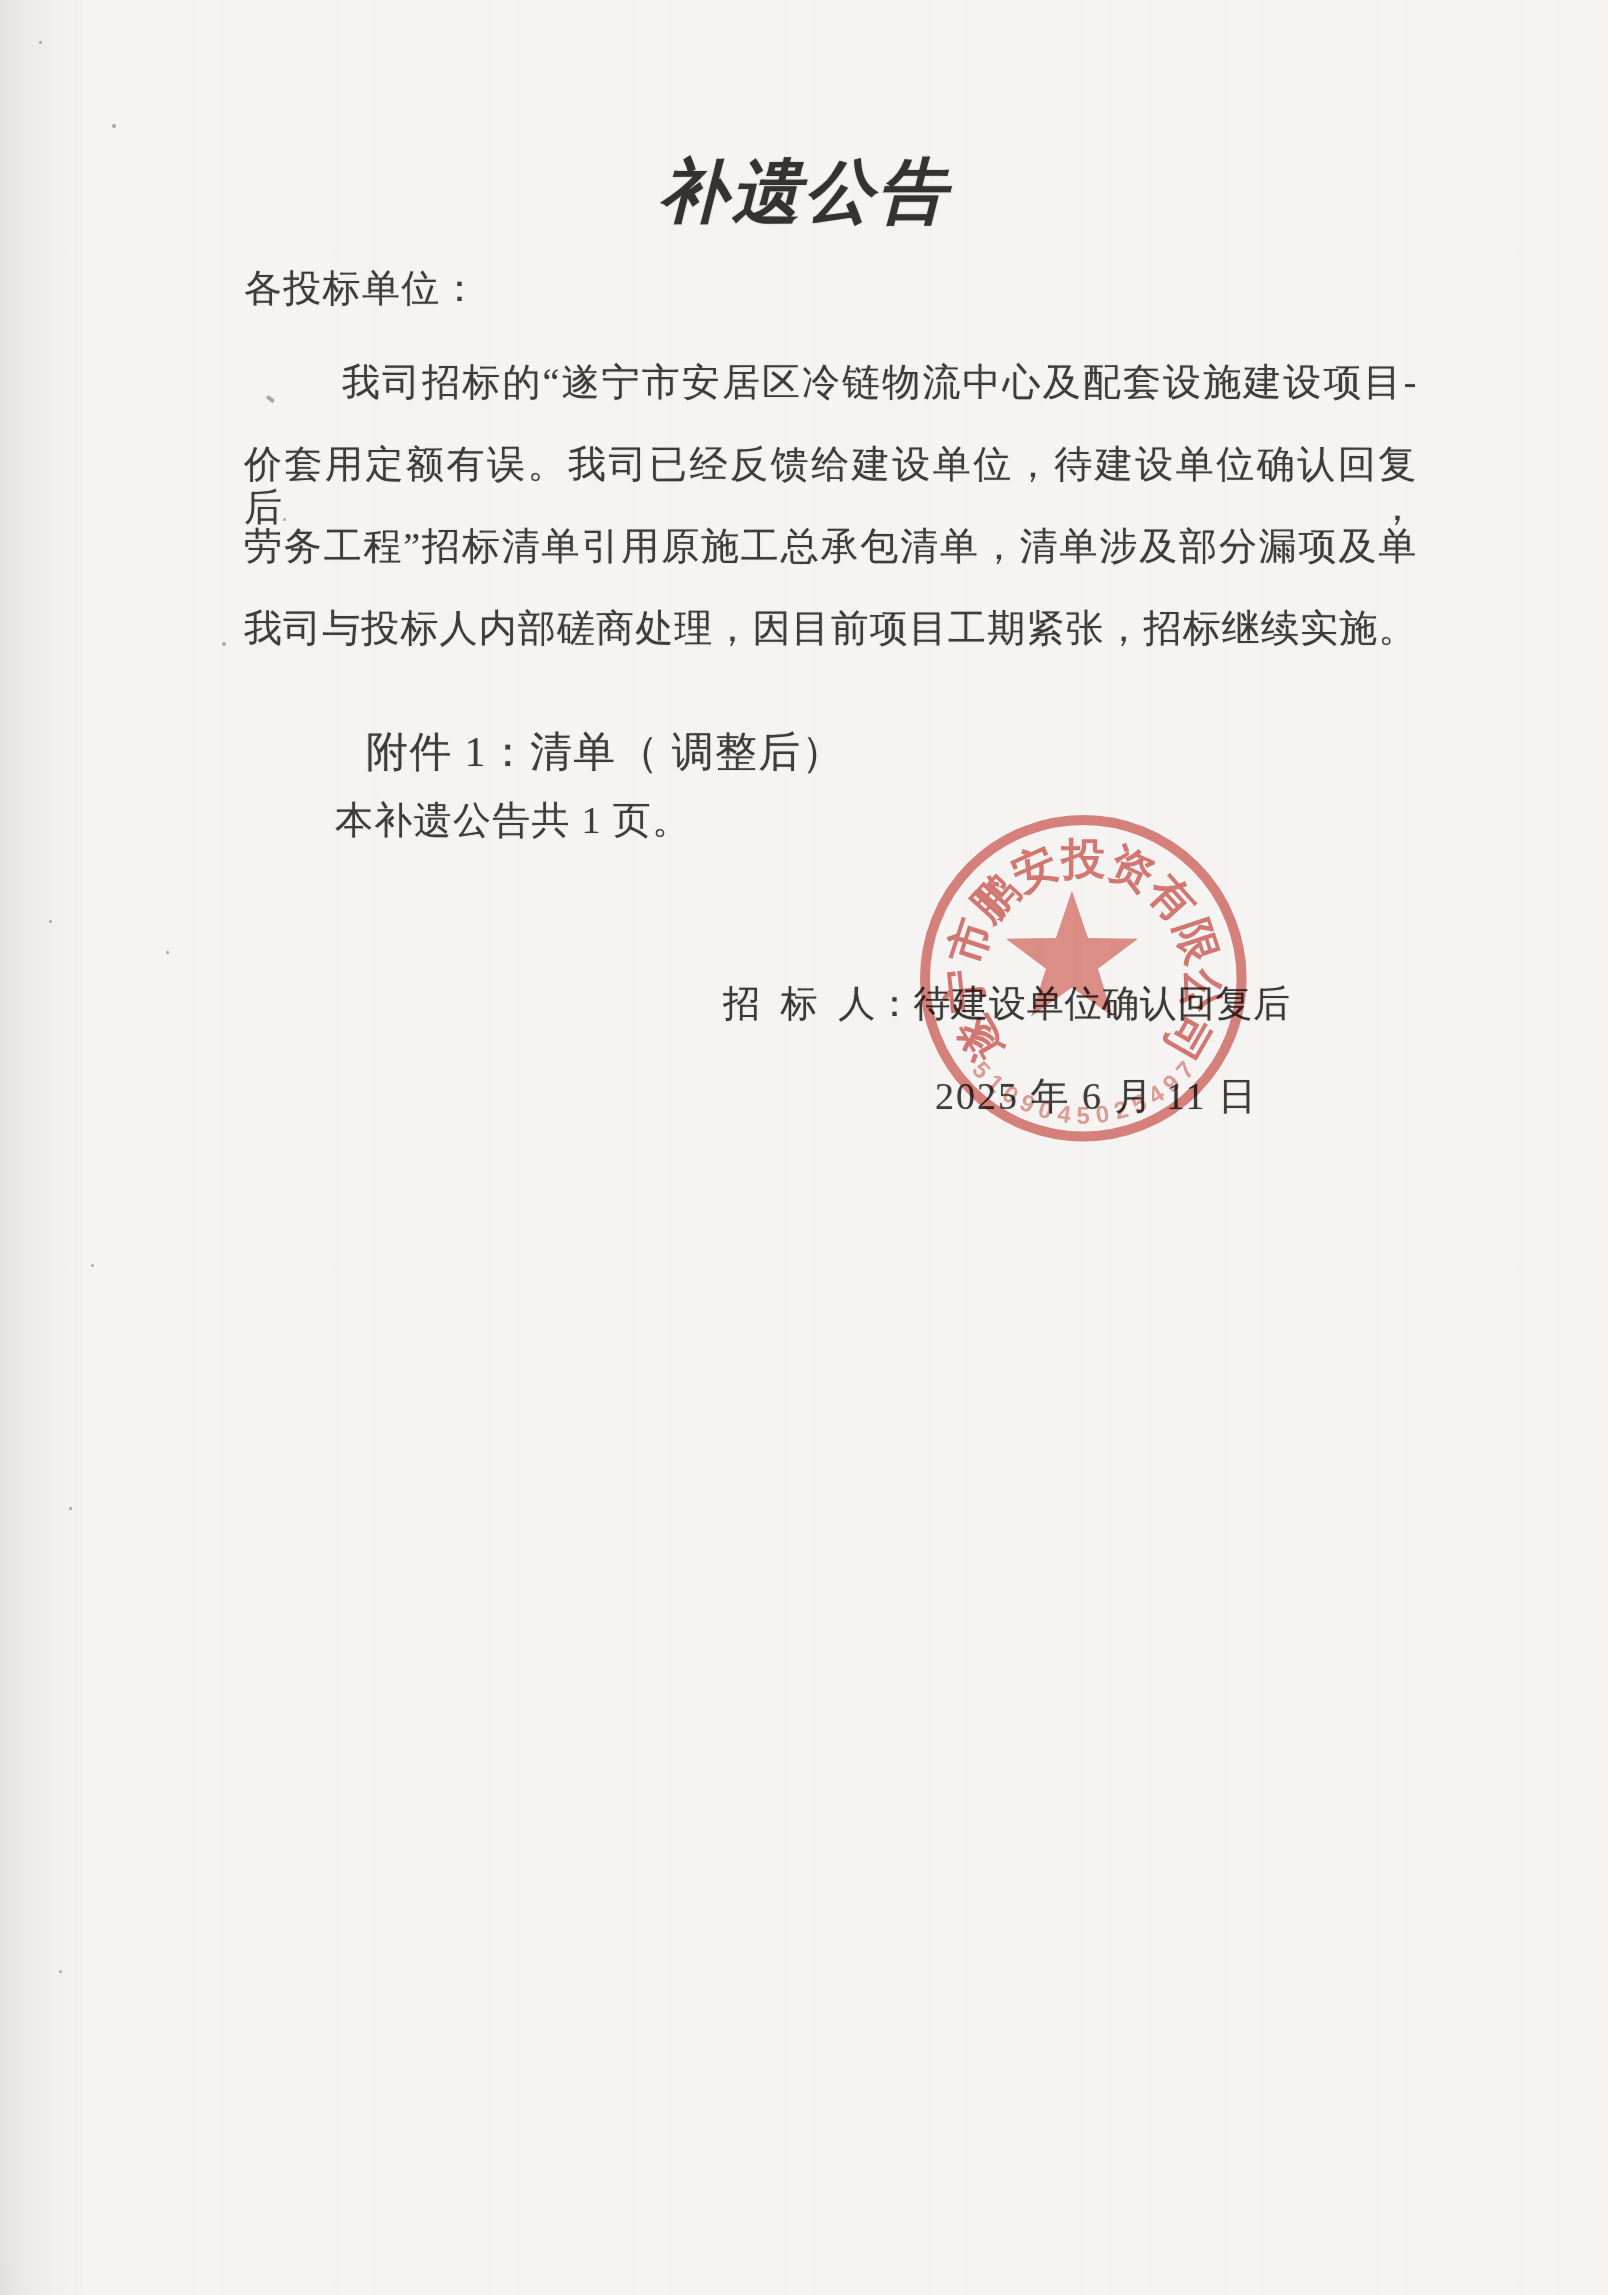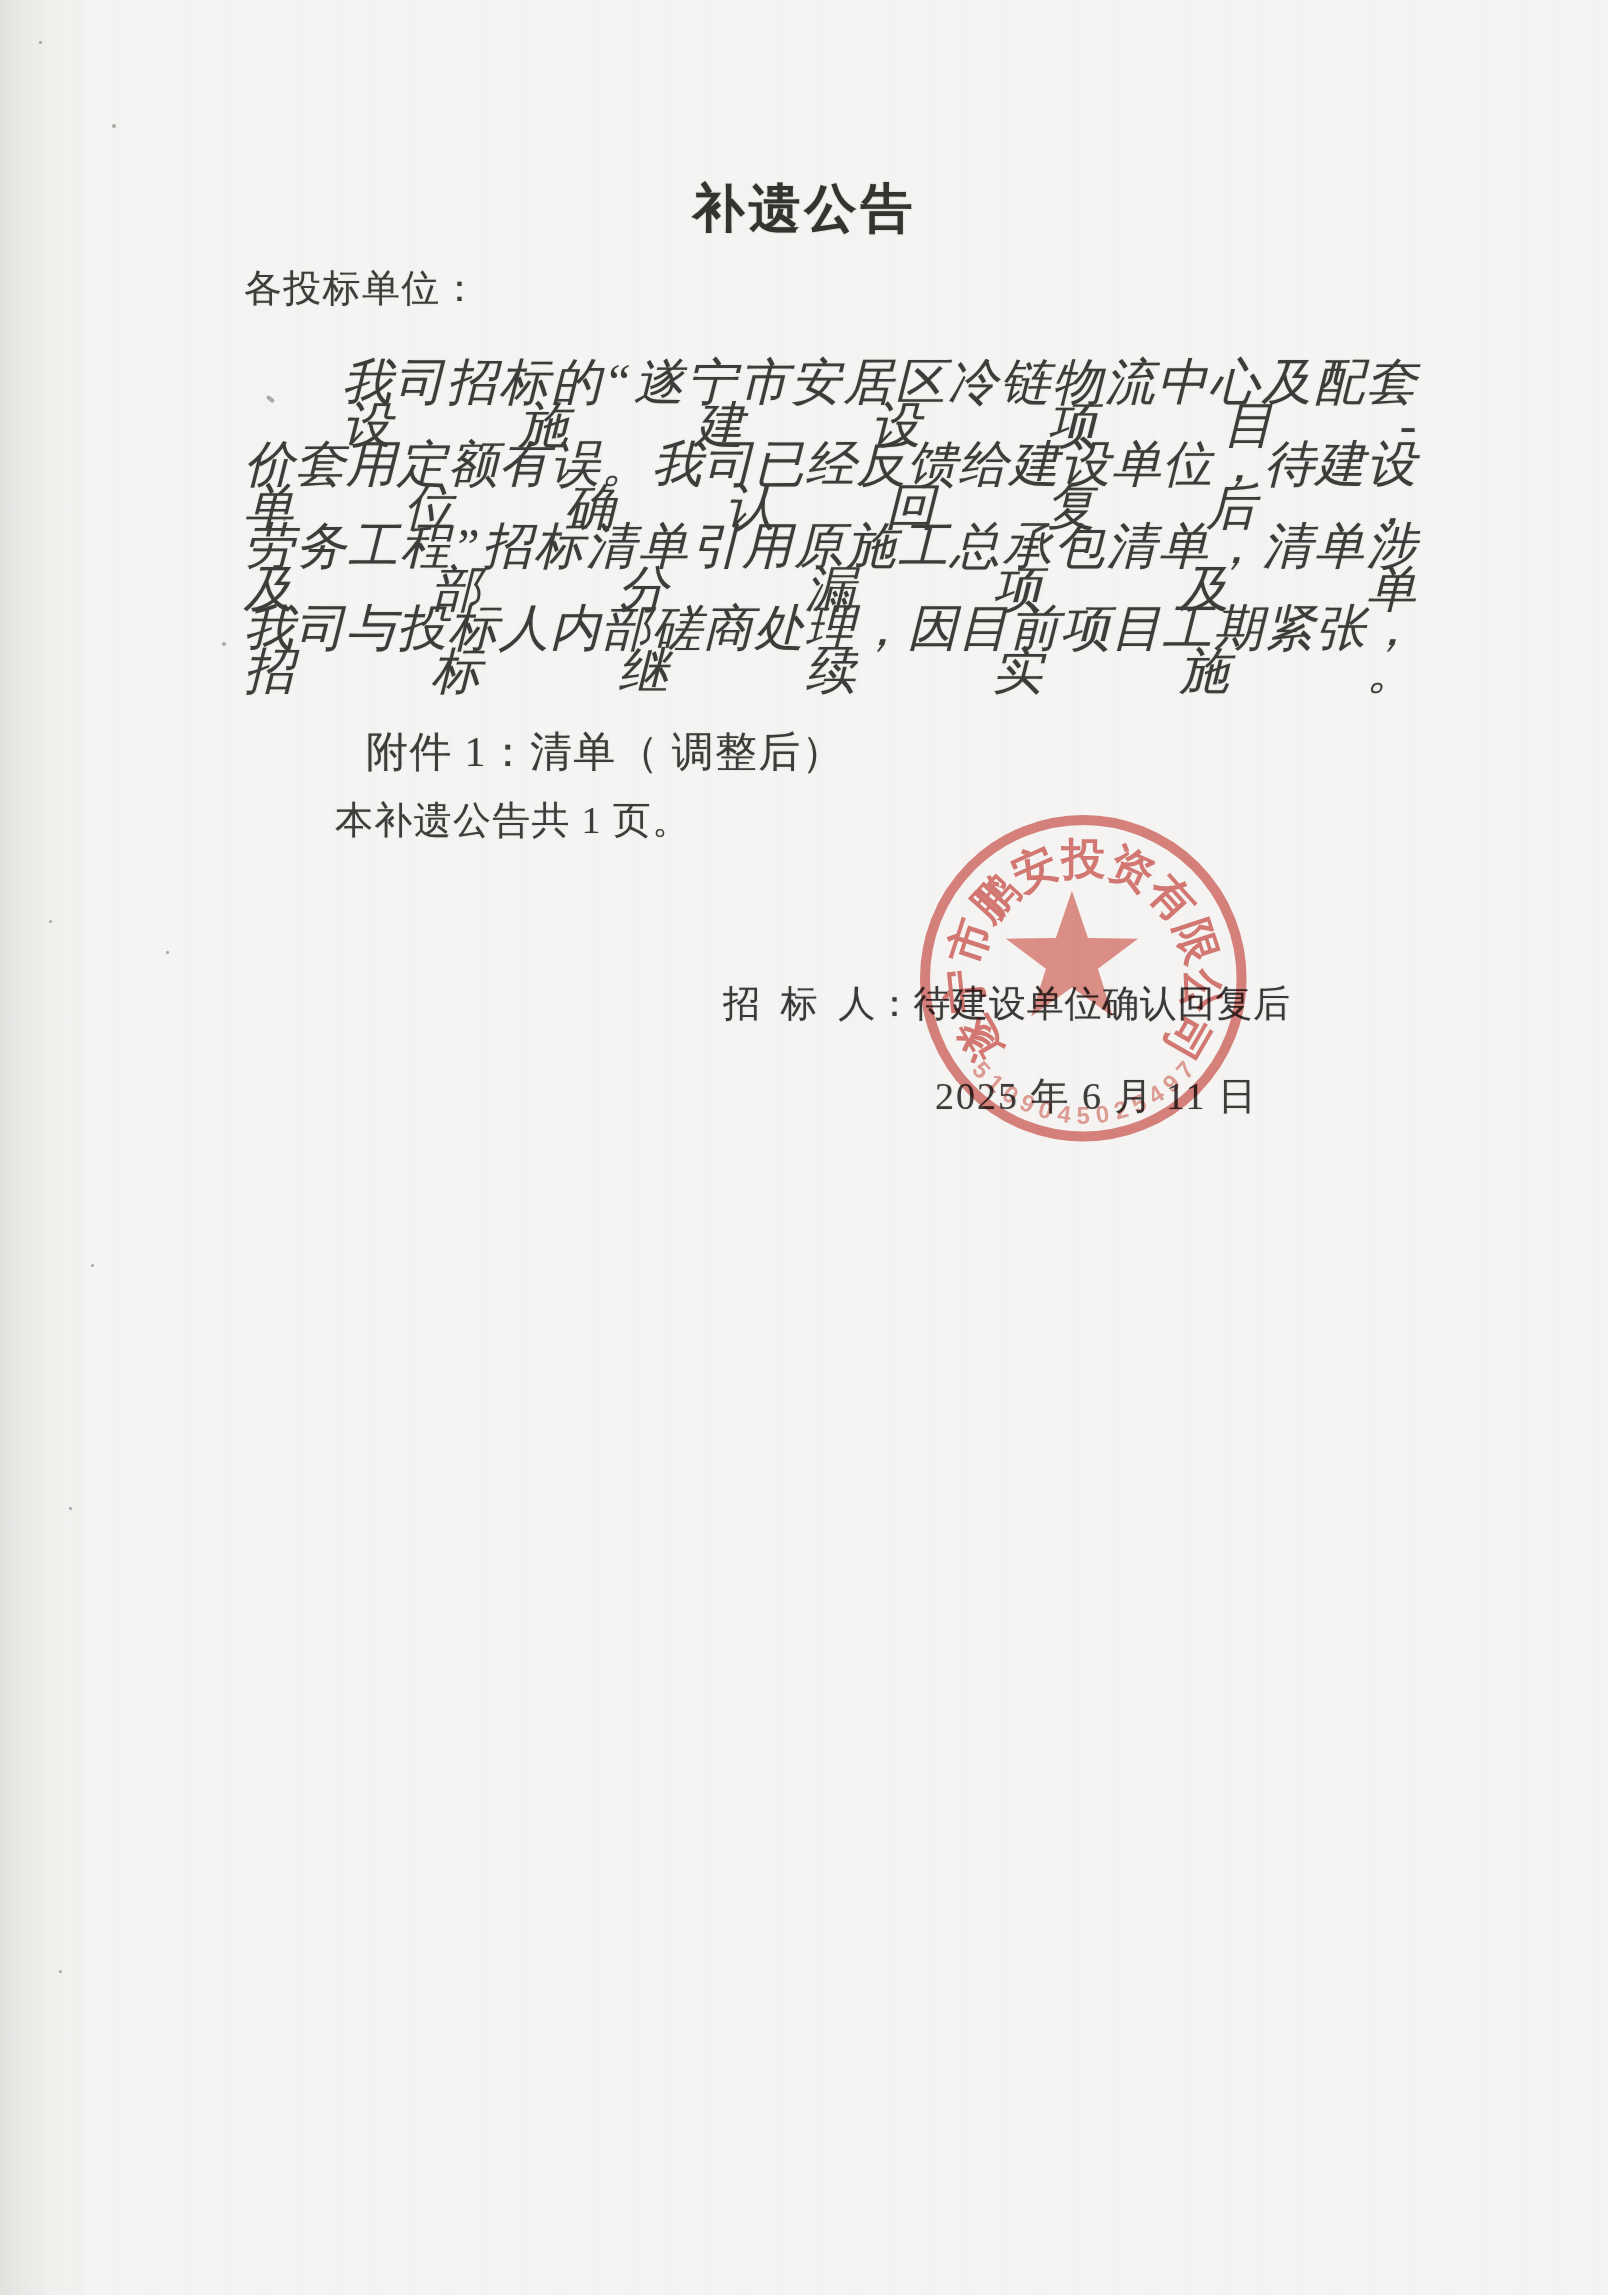--- a/index.html
+++ b/index.html
@@ -11,32 +11,33 @@
     font-family:"Liberation Serif","DejaVu Serif",serif;
     color:#3d3c3a;
   }
   
   #page .shade{position:absolute;inset:0;pointer-events:none;}
   #page .shade.left{background:linear-gradient(90deg,rgba(125,122,118,.14),rgba(125,122,118,.05) 40px,transparent 94px);}
   #page .shade.vignette{background:radial-gradient(ellipse 140% 120% at 52% 40%,transparent 60%,rgba(130,128,124,.07) 100%);}
   #page .shade.bands{background:repeating-linear-gradient(90deg,rgba(120,118,114,.025) 0 9.4px,transparent 9.4px 37px);opacity:.5;}
   .txt{position:absolute;white-space:pre;text-shadow:0 0 1.3px rgba(80,78,75,.35);}
   #doc-title{
-    top:172px;left:218px;width:1173px;
-    font-size:52px;font-weight:700;line-height:73px;
+    top:156px;left:218px;width:1173px;
+    font-size:69px;font-weight:700;line-height:73px;
     text-align:center;letter-spacing:4px;color:#343330;
     text-shadow:0 0 1.3px rgba(55,54,52,.55);
+    font-style:italic;
   }
   #salutation{top:263px;left:244px;font-size:38px;letter-spacing:1.3px;}
   #body-par{position:absolute;top:361px;left:244px;width:1173px;}
   .par-line{
-    height:82px;font-size:50px;line-height:43px;letter-spacing:0.7px;
+    height:82px;font-size:38px;line-height:43px;letter-spacing:0.7px;
     text-align:justify;text-align-last:justify;
     text-shadow:0 0 1.3px rgba(80,78,75,.35);
-    box-sizing:border-box;white-space:normal;font-style:italic;
+    box-sizing:border-box;white-space:normal;
   }
   .par-line.indented{padding-left:98px;}
   #attachment-note{top:724px;left:333px;font-size:42px;letter-spacing:1.3px;margin-left:33px;}
   #page-count-note{top:795px;left:335px;font-size:38px;letter-spacing:1.3px;}
   #signer-line{top:979px;left:723px;font-size:37px;letter-spacing:0.7px;color:#3a3938;}
   #date-line{top:1071px;left:935px;font-size:38px;letter-spacing:2px;}
   #seal-svg{position:absolute;top:0;left:0;pointer-events:none;mix-blend-mode:multiply;opacity:.93;}
   .speck{position:absolute;background:#6e6c69;border-radius:50%;opacity:.55;}
 </style>
 </head>

